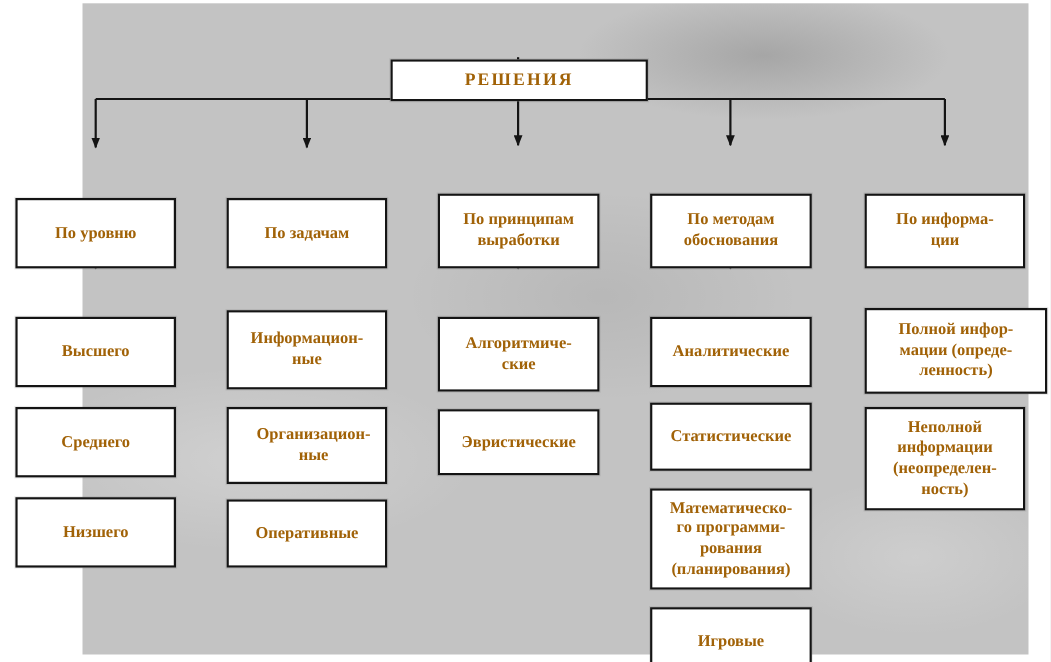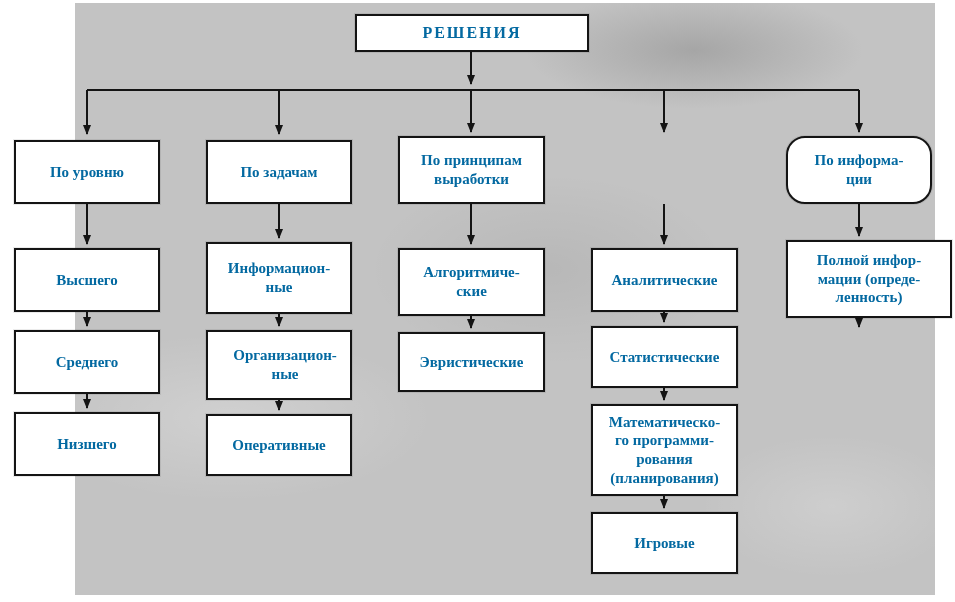--- a/index.html
+++ b/index.html
@@ -28,24 +28,25 @@
   .box{
     position:absolute;
     box-sizing:border-box;
     background:#ffffff;
     border:2px solid #141414;
     display:flex;align-items:center;justify-content:center;
     text-align:center;
     font-weight:bold;
     font-size:15px;
     line-height:1.25;
-    color:#0369a1;
+    color:#a16207;
     white-space:pre-line;
     padding:2px 4px;
     box-shadow:0 0 0 1px rgba(0,0,0,0.08);
+    margin-top:40px;
   }
   .title-box{
     font-size:16px;
     letter-spacing:2px;
   }
 </style>
 </head>
 <body>
 
 <div class="stage">
@@ -102,27 +103,33 @@
   <div class="box" style="left:206px;top:330px;width:146px;height:70px;padding-left:16px;">Организацион-
 ные</div>
   <div class="box" style="left:206px;top:414px;width:146px;height:62px;">Оперативные</div>
 
   <div class="box" style="left:398px;top:136px;width:147px;height:68px;">По принципам
 выработки</div>
   <div class="box" style="left:398px;top:248px;width:147px;height:68px;">Алгоритмиче-
 ские</div>
   <div class="box" style="left:398px;top:332px;width:147px;height:60px;">Эвристические</div>
 
+  <div class="box" style="left:591px;top:136px;width:147px;height:68px;">По методам
+обоснования</div>
   <div class="box" style="left:591px;top:248px;width:147px;height:64px;">Аналитические</div>
   <div class="box" style="left:591px;top:326px;width:147px;height:62px;">Статистические</div>
   <div class="box" style="left:591px;top:404px;width:147px;height:92px;">Математическо-
 го программи-
 рования
 (планирования)</div>
   <div class="box" style="left:591px;top:512px;width:147px;height:62px;">Игровые</div>
 
-  <div class="box" style="left:786px;top:136px;width:146px;height:68px;border-radius:19px;">По информа-
+  <div class="box" style="left:786px;top:136px;width:146px;height:68px;">По информа-
 ции</div>
   <div class="box" style="left:786px;top:240px;width:166px;height:78px;">Полной инфор-
 мации (опреде-
 ленность)</div>
+  <div class="box" style="left:786px;top:330px;width:146px;height:94px;">Неполной
+информации
+(неопределен-
+ность)</div>
 
 </div>
 
 </body></html>

